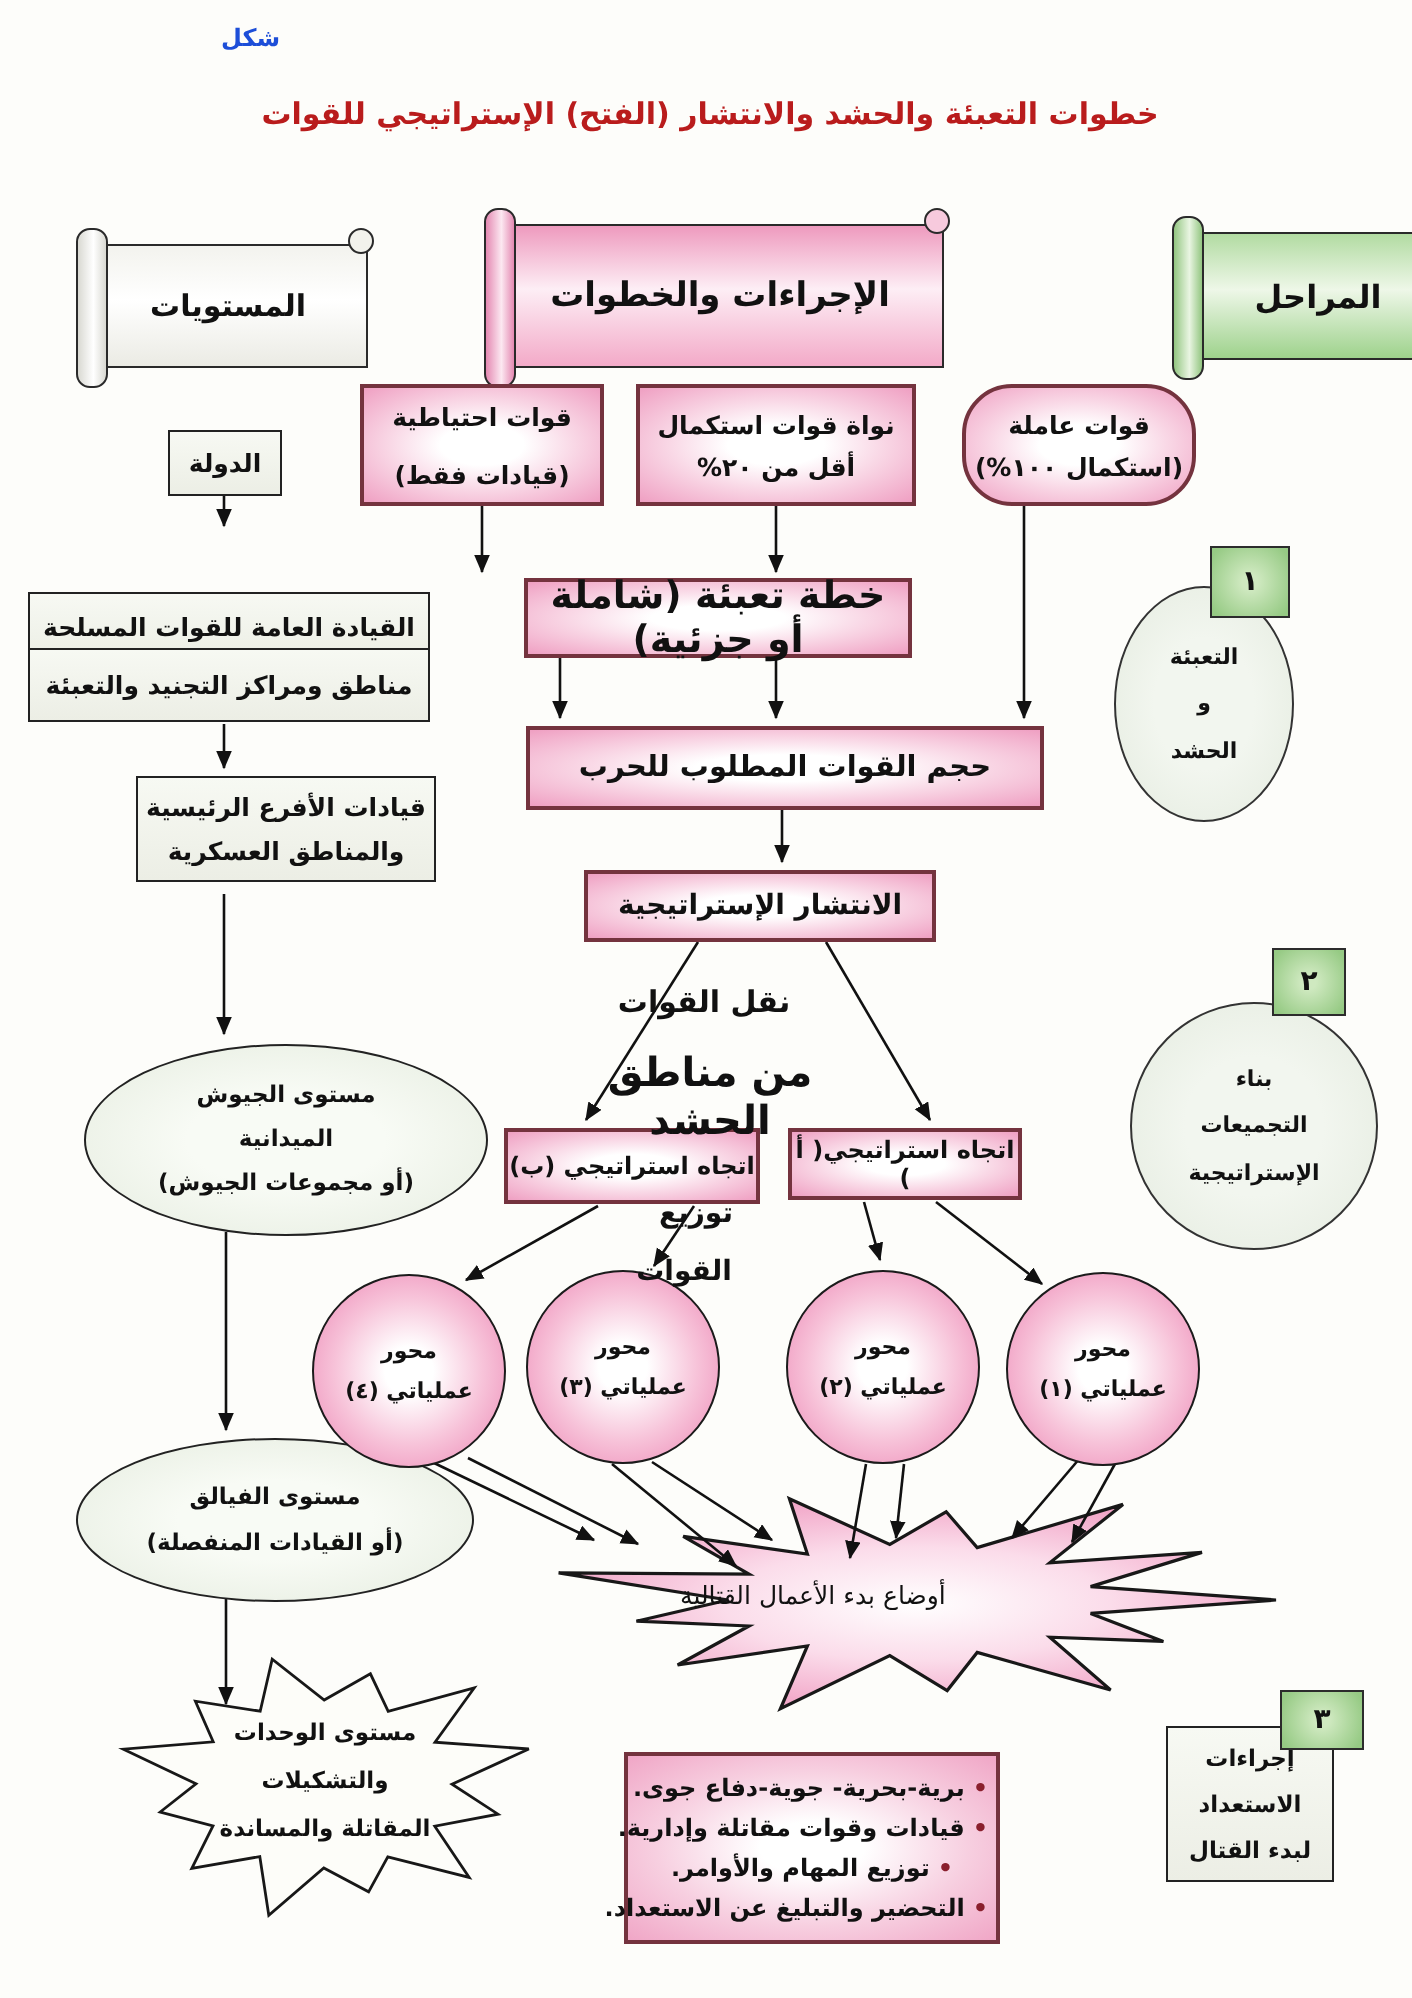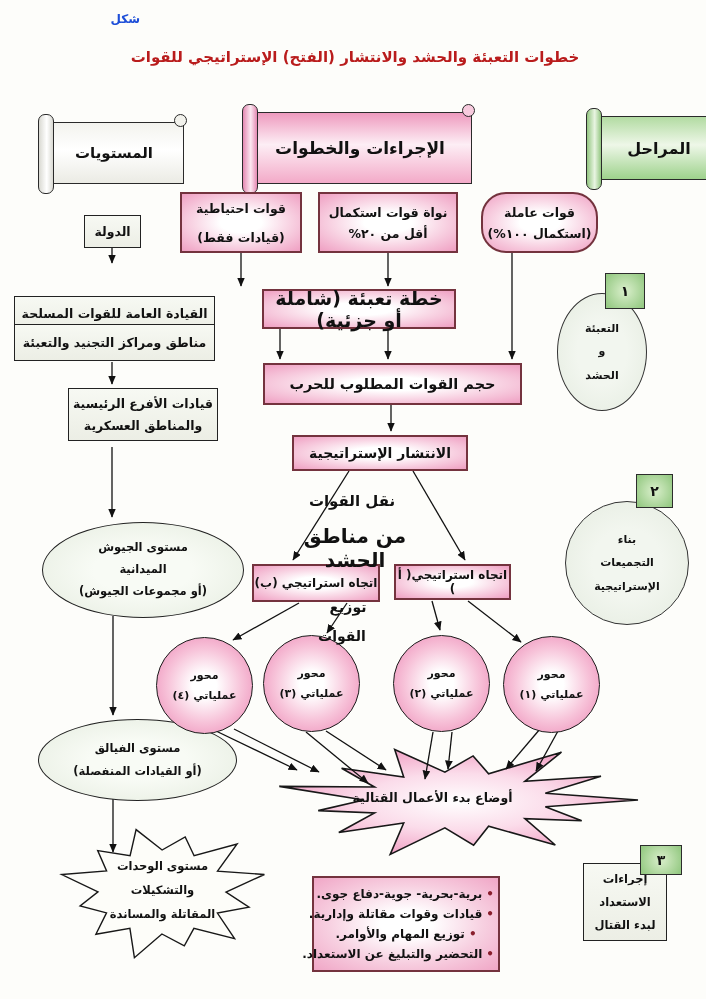--- a/index.html
+++ b/index.html
@@ -41,21 +41,21 @@
     border:1.4px solid #2c2c2c;font-weight:bold;font-size:14px;z-index:4;}
   .stage-circ{border-radius:50%;background:radial-gradient(ellipse at center,#f2f6ef 40%,#e4ebdf 100%);
     border:1.2px solid #333;font-weight:bold;font-size:11px;line-height:2.1;z-index:3;}
 
   .ftext{font-weight:bold;text-align:center;z-index:3;}
   .notes{background:radial-gradient(ellipse at center,#ffffff 20%,#f7cfe0 60%,#f0a6c6 100%);
     border:2px solid #74333e;display:flex;flex-direction:column;justify-content:space-evenly;
     font-weight:bold;font-size:12px;text-align:center;padding:3px 4px;}
   .note-line{white-space:nowrap;}
   .blt::before{content:"•";color:#8a1f2d;margin-left:4px;}
-  .star-label{font-weight:bold;font-size:12.5px;text-align:center;z-index:3;}
+  .star-label{font-weight:normal;font-size:12.5px;text-align:left;z-index:3;}
 </style>
 </head>
 <body>
 
 <div id="canvas">
 
   <svg id="wires">
     <defs>
       <marker id="ah" markerWidth="9" markerHeight="8" refX="6.5" refY="3" orient="auto">
         <path d="M0,0 L7,3 L0,6 z" fill="#111"></path>

